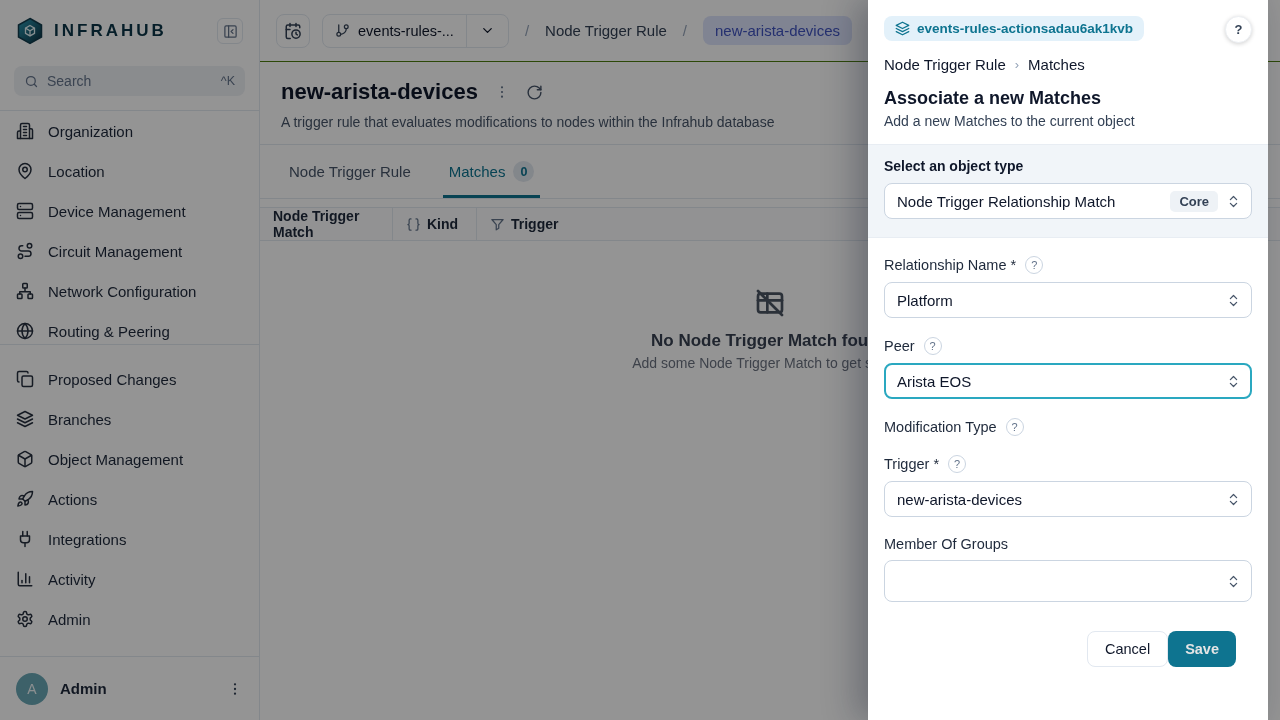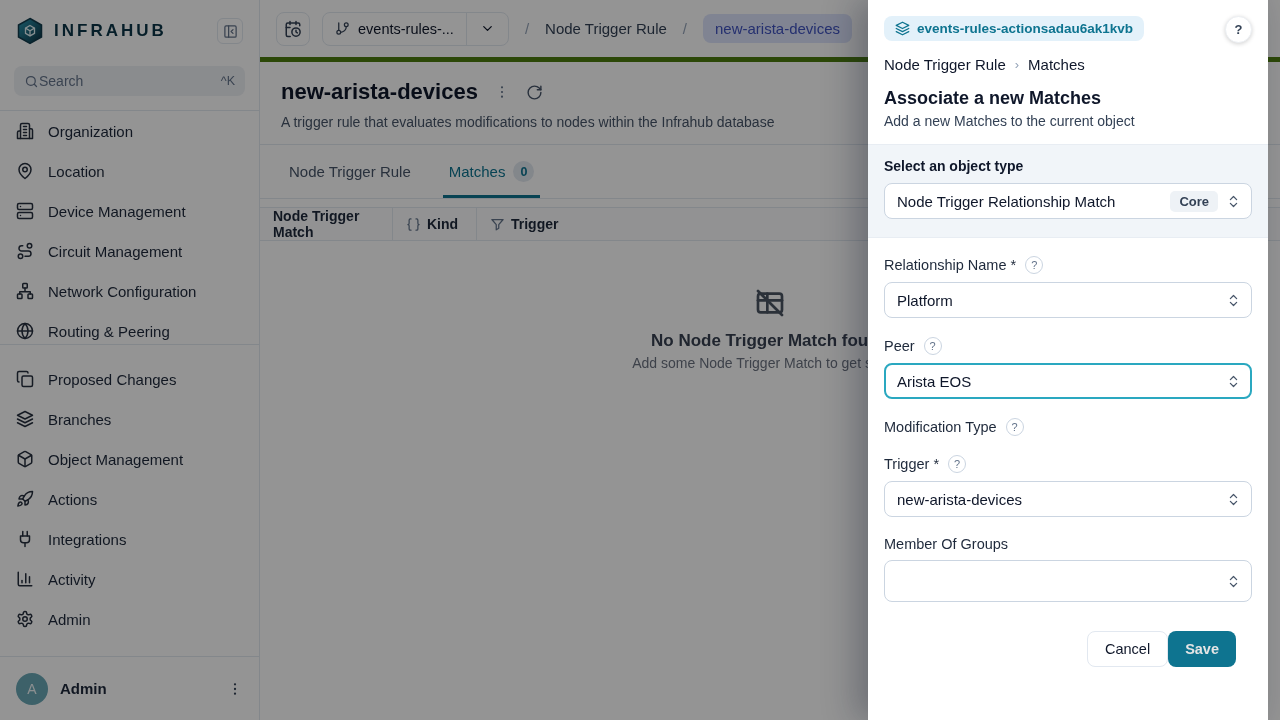--- a/index.html
+++ b/index.html
@@ -8,40 +8,40 @@
        font-family:"Liberation Sans",sans-serif;color:#0f172a}
 
   
   .sidebar{position:absolute;left:0;top:0;width:260px;height:720px;background:#fff;
            border-right:1px solid #e2e8f0;display:flex;flex-direction:column}
   .logo-row{height:62px;display:flex;align-items:center;gap:10px;padding:0 16px}
   .logo-text{font-size:17px;font-weight:700;letter-spacing:3px;color:#0c3547}
   .collapse-btn{margin-left:auto;width:26px;height:26px;display:flex;align-items:center;justify-content:center;
                 border-radius:6px;border:1px solid #e2e8f0;background:#fff}
   .search-bar{margin:4px 14px 14px;height:30px;background:#eef1f5;border-radius:8px;display:flex;
-              align-items:center;padding:0 10px;font-size:14px;color:#64748b}
+              align-items:center;gap:8px;padding:0 10px;font-size:14px;color:#64748b}
   .search-kbd{margin-left:auto;font-size:12.5px;color:#64748b}
   .divider{height:1px;background:#e2e8f0;flex:none}
   .nav-group{overflow:hidden}
   .nav-group.clipped{height:233px}
   .nav-group.g2{padding-top:14px}
   .nav-item{height:40px;display:flex;align-items:center;gap:14px;padding:0 16px;font-size:15px;
             color:#1e293b;cursor:pointer}
   .icon{width:18px;height:18px;flex:none;stroke:#27303f;fill:none;stroke-width:2;
         stroke-linecap:round;stroke-linejoin:round}
   .spacer{flex:1}
   .user-row{height:63px;display:flex;align-items:center;gap:12px;padding:0 16px}
   .avatar{width:32px;height:32px;border-radius:50%;background:#69a7b5;color:#f0f7f9;display:flex;
           align-items:center;justify-content:center;font-size:14px}
   .user-name{font-size:15px;font-weight:600;color:#1e293b}
   .kebab{margin-left:auto}
 
   
   .main{position:absolute;left:260px;top:0;right:0;bottom:0;background:#fff}
-  .topbar{height:62px;border-bottom:5px solid #4d7c0f;display:flex;align-items:center;padding:0 16px;gap:12px}
+  .topbar{height:62px;border-bottom:1px solid #4d7c0f;display:flex;align-items:center;padding:0 16px;gap:12px}
   .iconbtn{width:34px;height:34px;border:1px solid #e2e8f0;border-radius:8px;background:#fff;
            display:flex;align-items:center;justify-content:center}
   .branch-btn{height:34px;border:1px solid #e2e8f0;border-radius:8px;background:#fff;display:flex;align-items:stretch}
   .branch-main{display:flex;align-items:center;gap:8px;padding:0 12px;font-size:14.5px;color:#0f172a}
   .branch-chev{display:flex;align-items:center;justify-content:center;width:42px;border-left:1px solid #e2e8f0}
   .crumb-sep{color:#94a3b8;font-size:15px;margin:0 4px}
   .crumb-item{font-size:15px;color:#334155}
   .crumb-chip{font-size:15px;color:#4053c0;background:#dce3fb;padding:6px 12px;border-radius:8px}
 
   .title-block{padding:17px 21px 14px;border-bottom:1px solid #e2e8f0}

